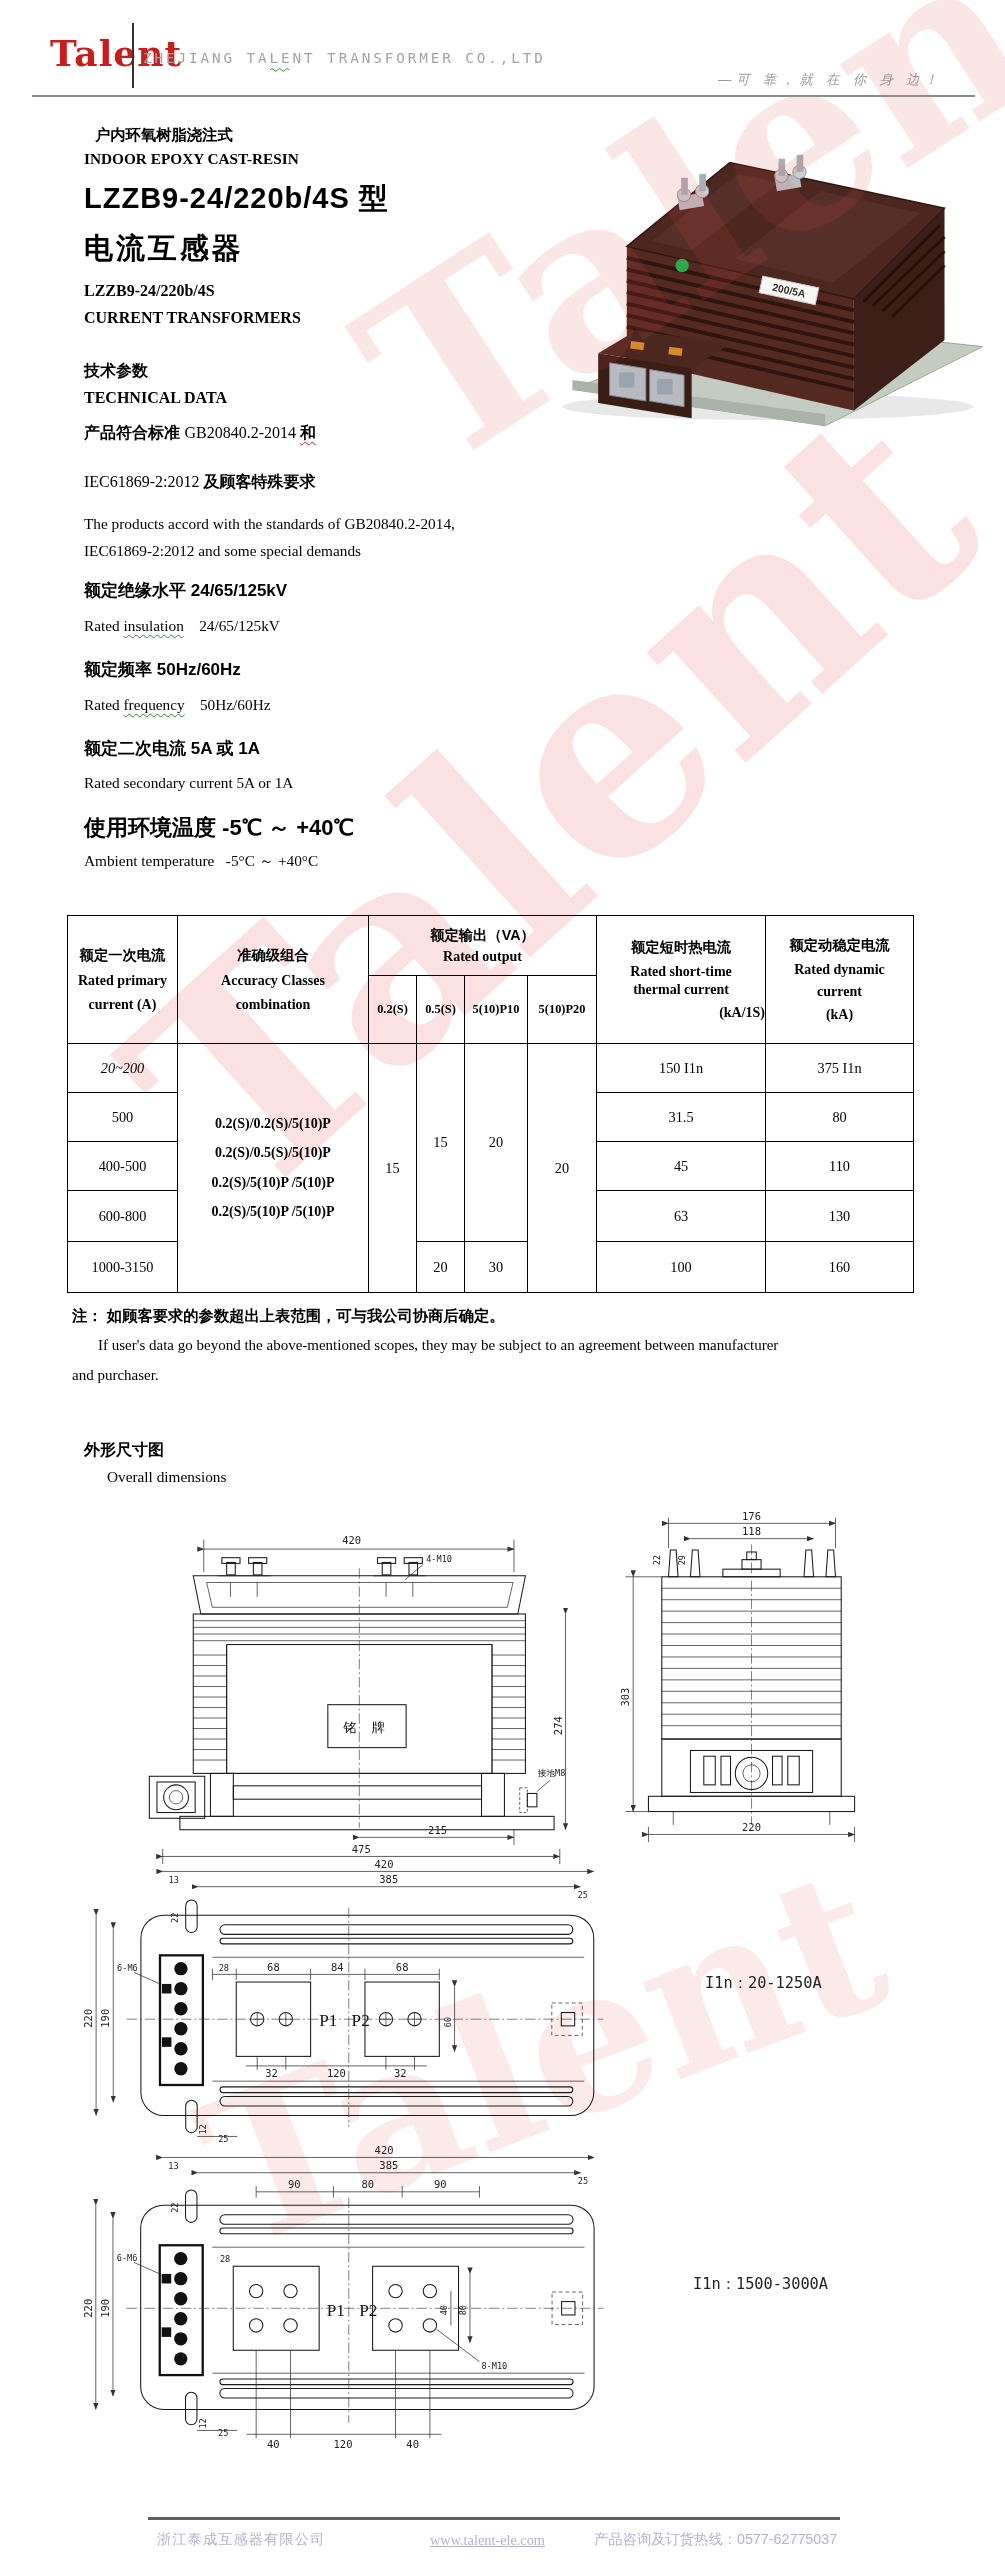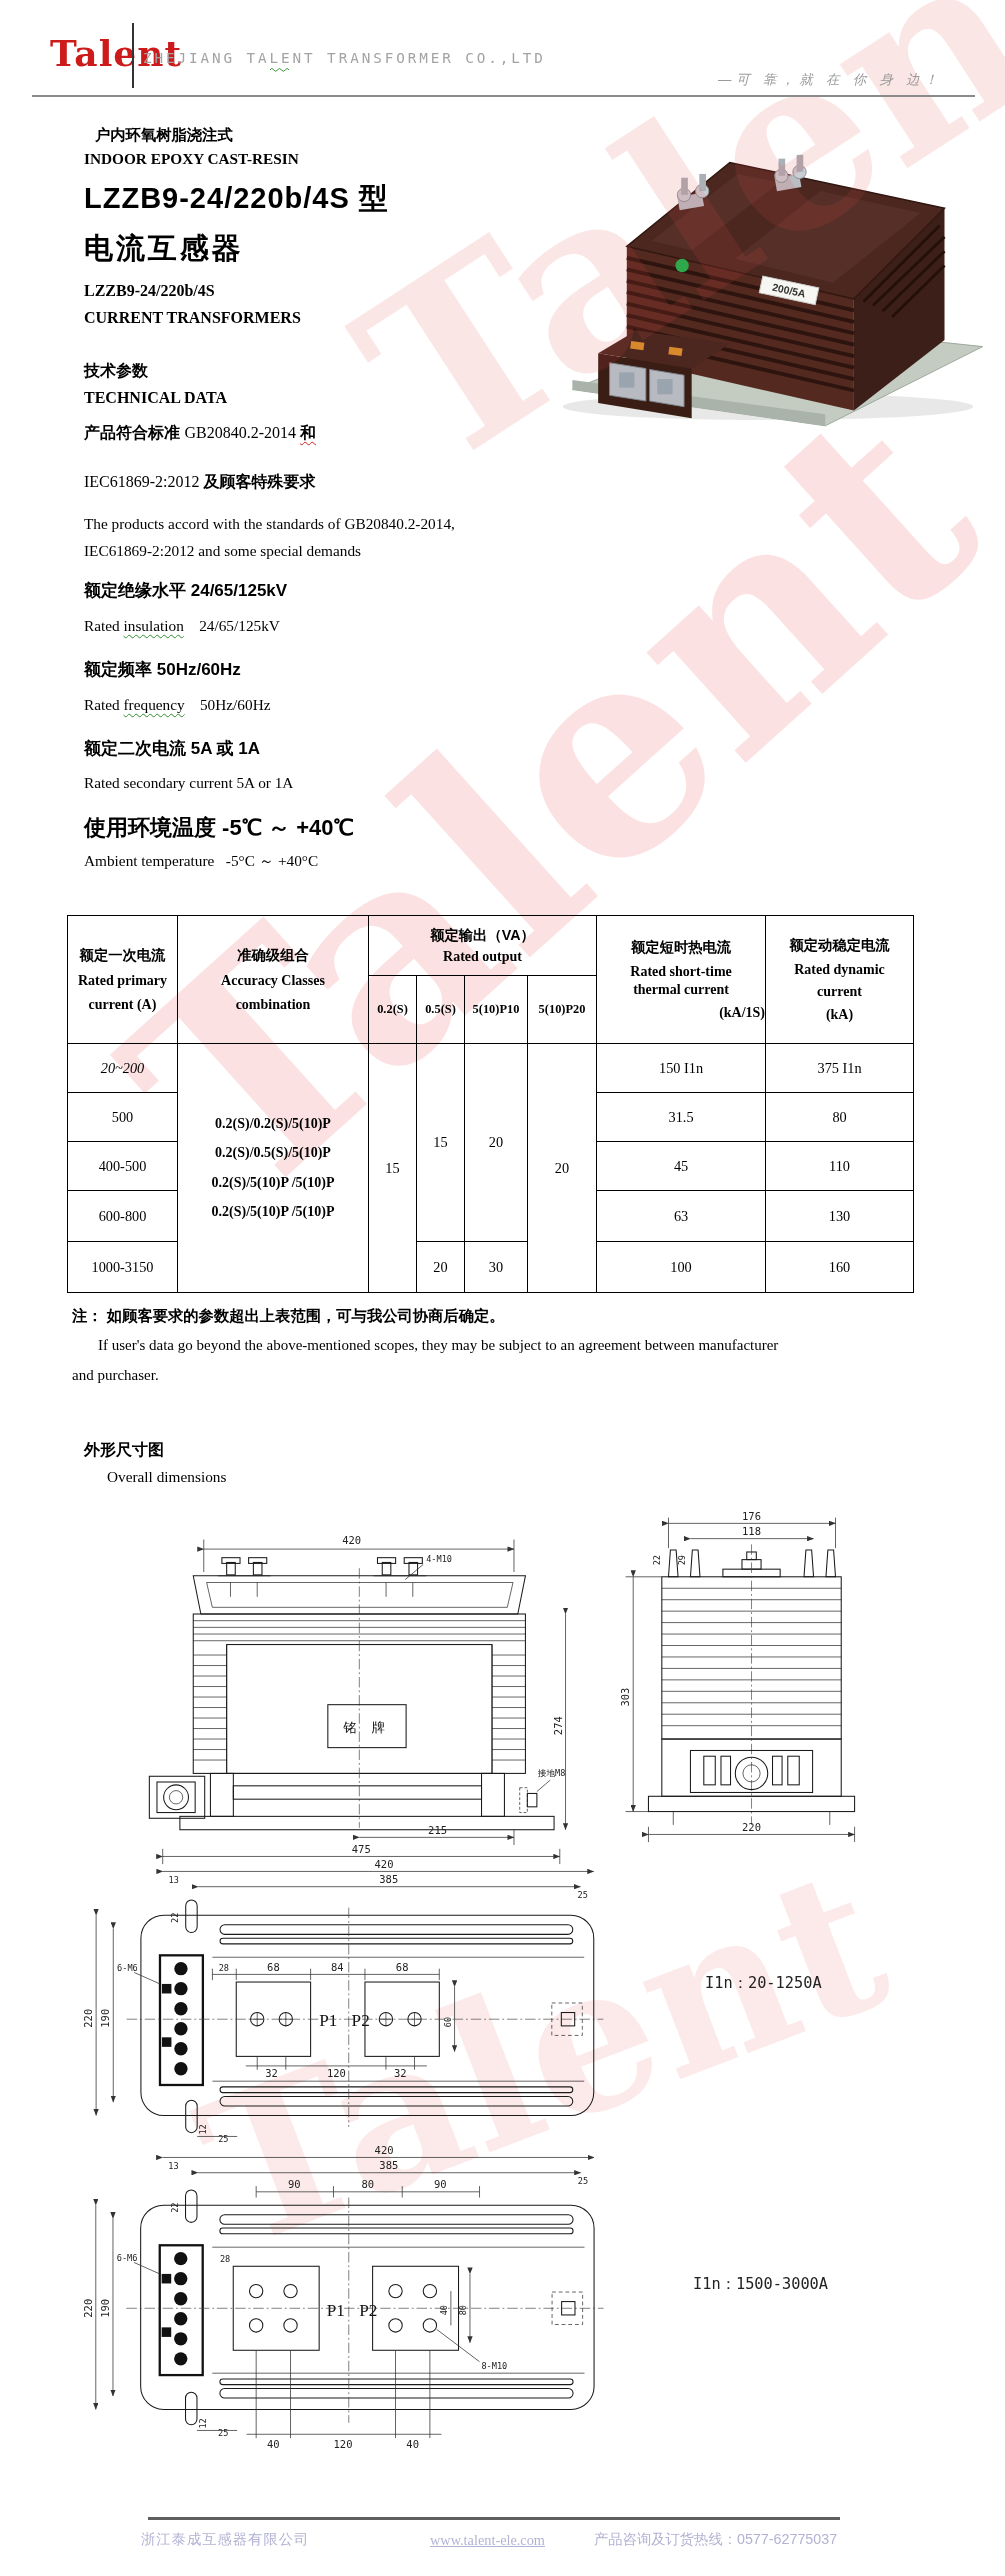--- a/index.html
+++ b/index.html
@@ -590,18 +590,18 @@
     <text class="dimtxt" x="214" y="316" text-anchor="middle">40</text>
     <text class="dimtxt" x="287" y="316" text-anchor="middle">120</text>
     <text class="dimtxt" x="360" y="316" text-anchor="middle">40</text>
     <text class="dimtxt9" x="143" y="296" transform="rotate(-90 143 296)">12</text>
     <text class="dimtxt9" x="156" y="304">25</text>
     <line class="dim" x1="134" y1="298" x2="176" y2="298"></line>
   </svg>
   <div class="abs range-label z2" style="left:693px;top:2274px;">I1n：1500-3000A</div>
 
   <div class="abs hr2 z2" style="left:148px;top:2517px;width:692px;"></div>
-  <div class="abs foot z2" style="left:141px;top:2530px;letter-spacing:1px;font-family:Liberation Serif, serif;">浙江泰成互感器有限公司</div>
+  <div class="abs foot z2" style="left:157px;top:2530px;letter-spacing:1px;font-family:Liberation Serif, serif;">浙江泰成互感器有限公司</div>
   <a class="abs foot z2" href="#" style="left:430px;top:2532px;font-family:'Liberation Serif',serif;">www.talent-ele.com</a>
   <div class="abs foot z2" style="left:594px;top:2530px;">产品咨询及订货热线：0577-62775037</div>
 
 </div>
 
 
 </body></html>

